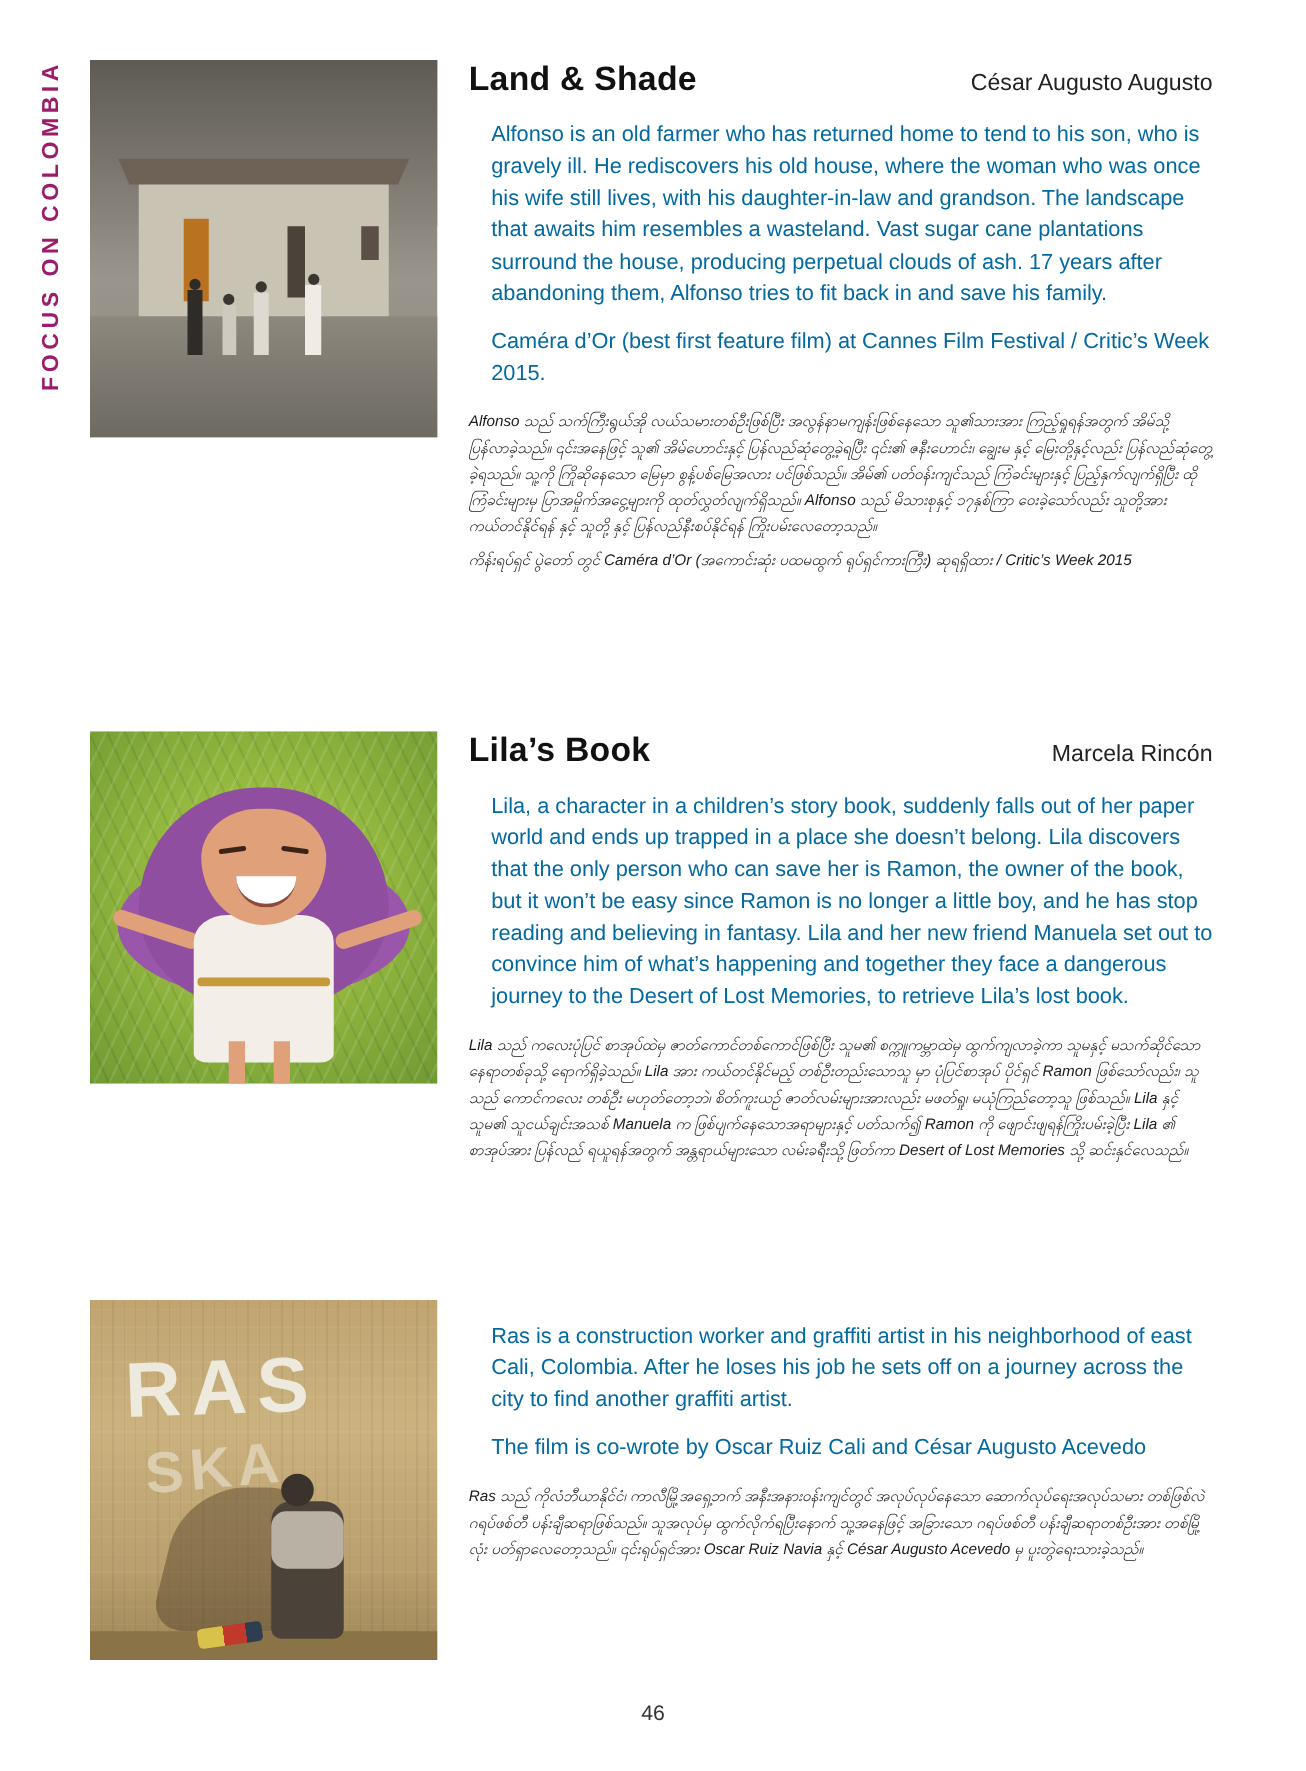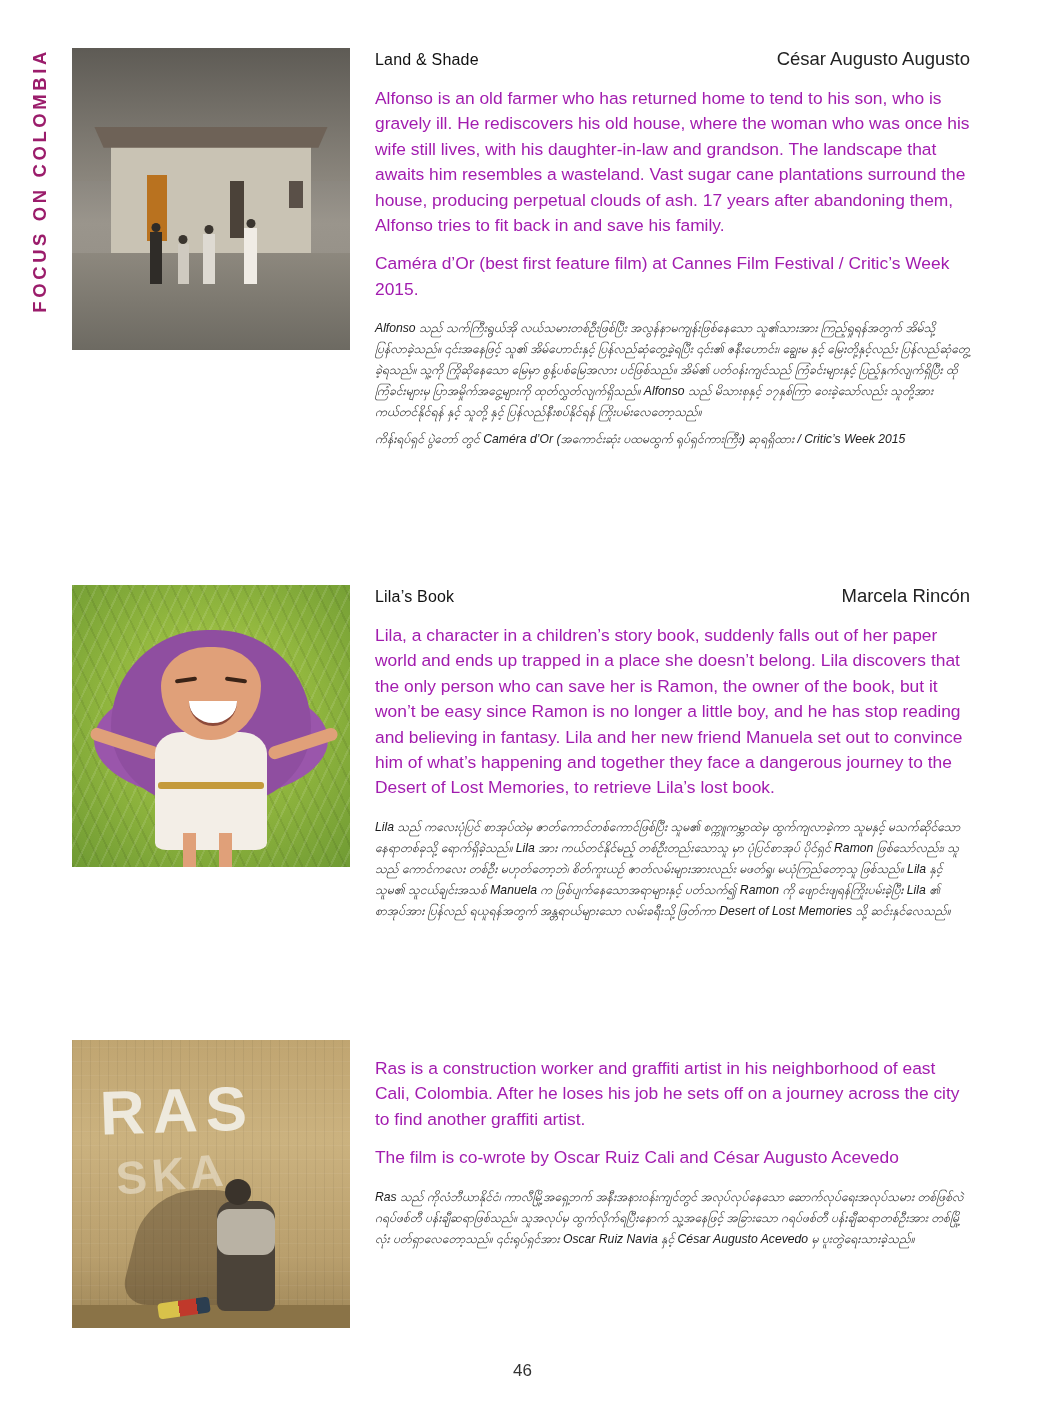--- a/index.html
+++ b/index.html
@@ -63,22 +63,22 @@
     margin-left: 303px;
     width: 595px;
   }
 
   .title-row {
     display: flex;
     justify-content: space-between;
     align-items: baseline;
   }
   .film-title {
-    font-size: 16px;
-    font-weight: normal;
+    font-size: 27px;
+    font-weight: bold;
     color: #111;
     letter-spacing: 0.2px;
   }
   .director {
     font-size: 18.5px;
     color: #222;
     text-align: right;
     white-space: nowrap;
   }
   .subtitle-row {
@@ -95,22 +95,23 @@
     font-size: 15.5px;
     font-weight: bold;
     color: #b3127e;
     white-space: nowrap;
   }
 
   .synopsis {
     margin-top: 16px;
     font-size: 17.4px;
     line-height: 1.46;
-    color: #a21caf;
+    color: #0369a1;
     text-align: left;
+    margin-left: 18px;
   }
   .synopsis p { margin: 0 0 13px 0; }
   .synopsis p:last-child { margin-bottom: 0; }
 
   .burmese {
     margin-top: 16px;
     font-size: 12.2px;
     line-height: 1.72;
     color: #1b1b1b;
     font-style: italic;

